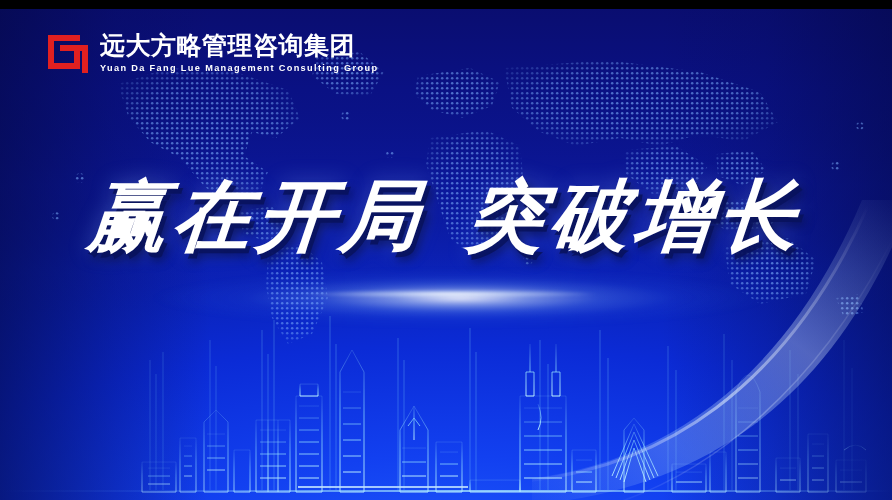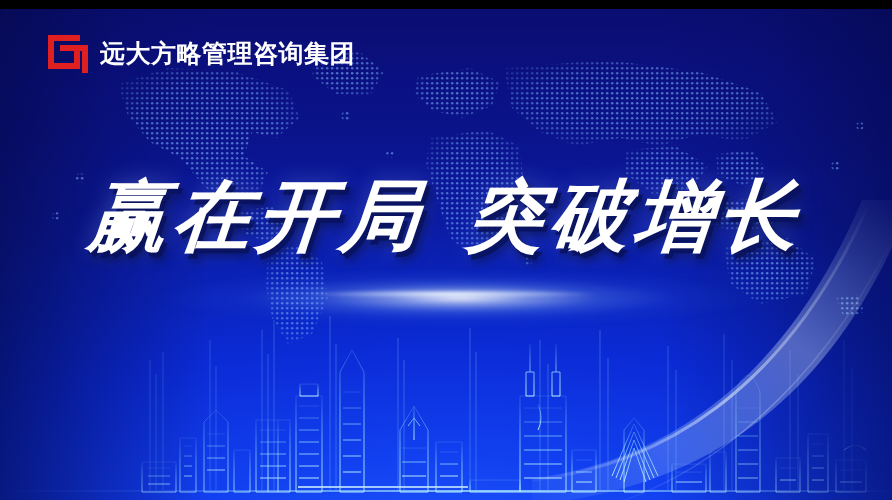--- a/index.html
+++ b/index.html
@@ -349,20 +349,21 @@
   <div class="logo">
     <div class="logo-mark">
       <svg width="44" height="44" viewBox="0 0 44 44" xmlns="http://www.w3.org/2000/svg">
 
         <path d="M2 4 H34 V10 H8 V32 H28 V20 H34 V38 H2 Z" fill="#e02020"></path>
         <path d="M14 14 H42 V42 H36 V20 H14 Z" fill="#e02020"></path>
       </svg>
     </div>
     <div class="logo-text">
       <div class="logo-cn">远大方略管理咨询集团</div>
+      <div class="logo-en">Yuan Da Fang Lue Management Consulting Group</div>
     </div>
   </div>
 
   <div class="headline">
     <span class="headline-part">赢在开局</span>
     <span class="headline-part">突破增长</span>
   </div>
 
   <div class="letterbox-top"></div>
 

